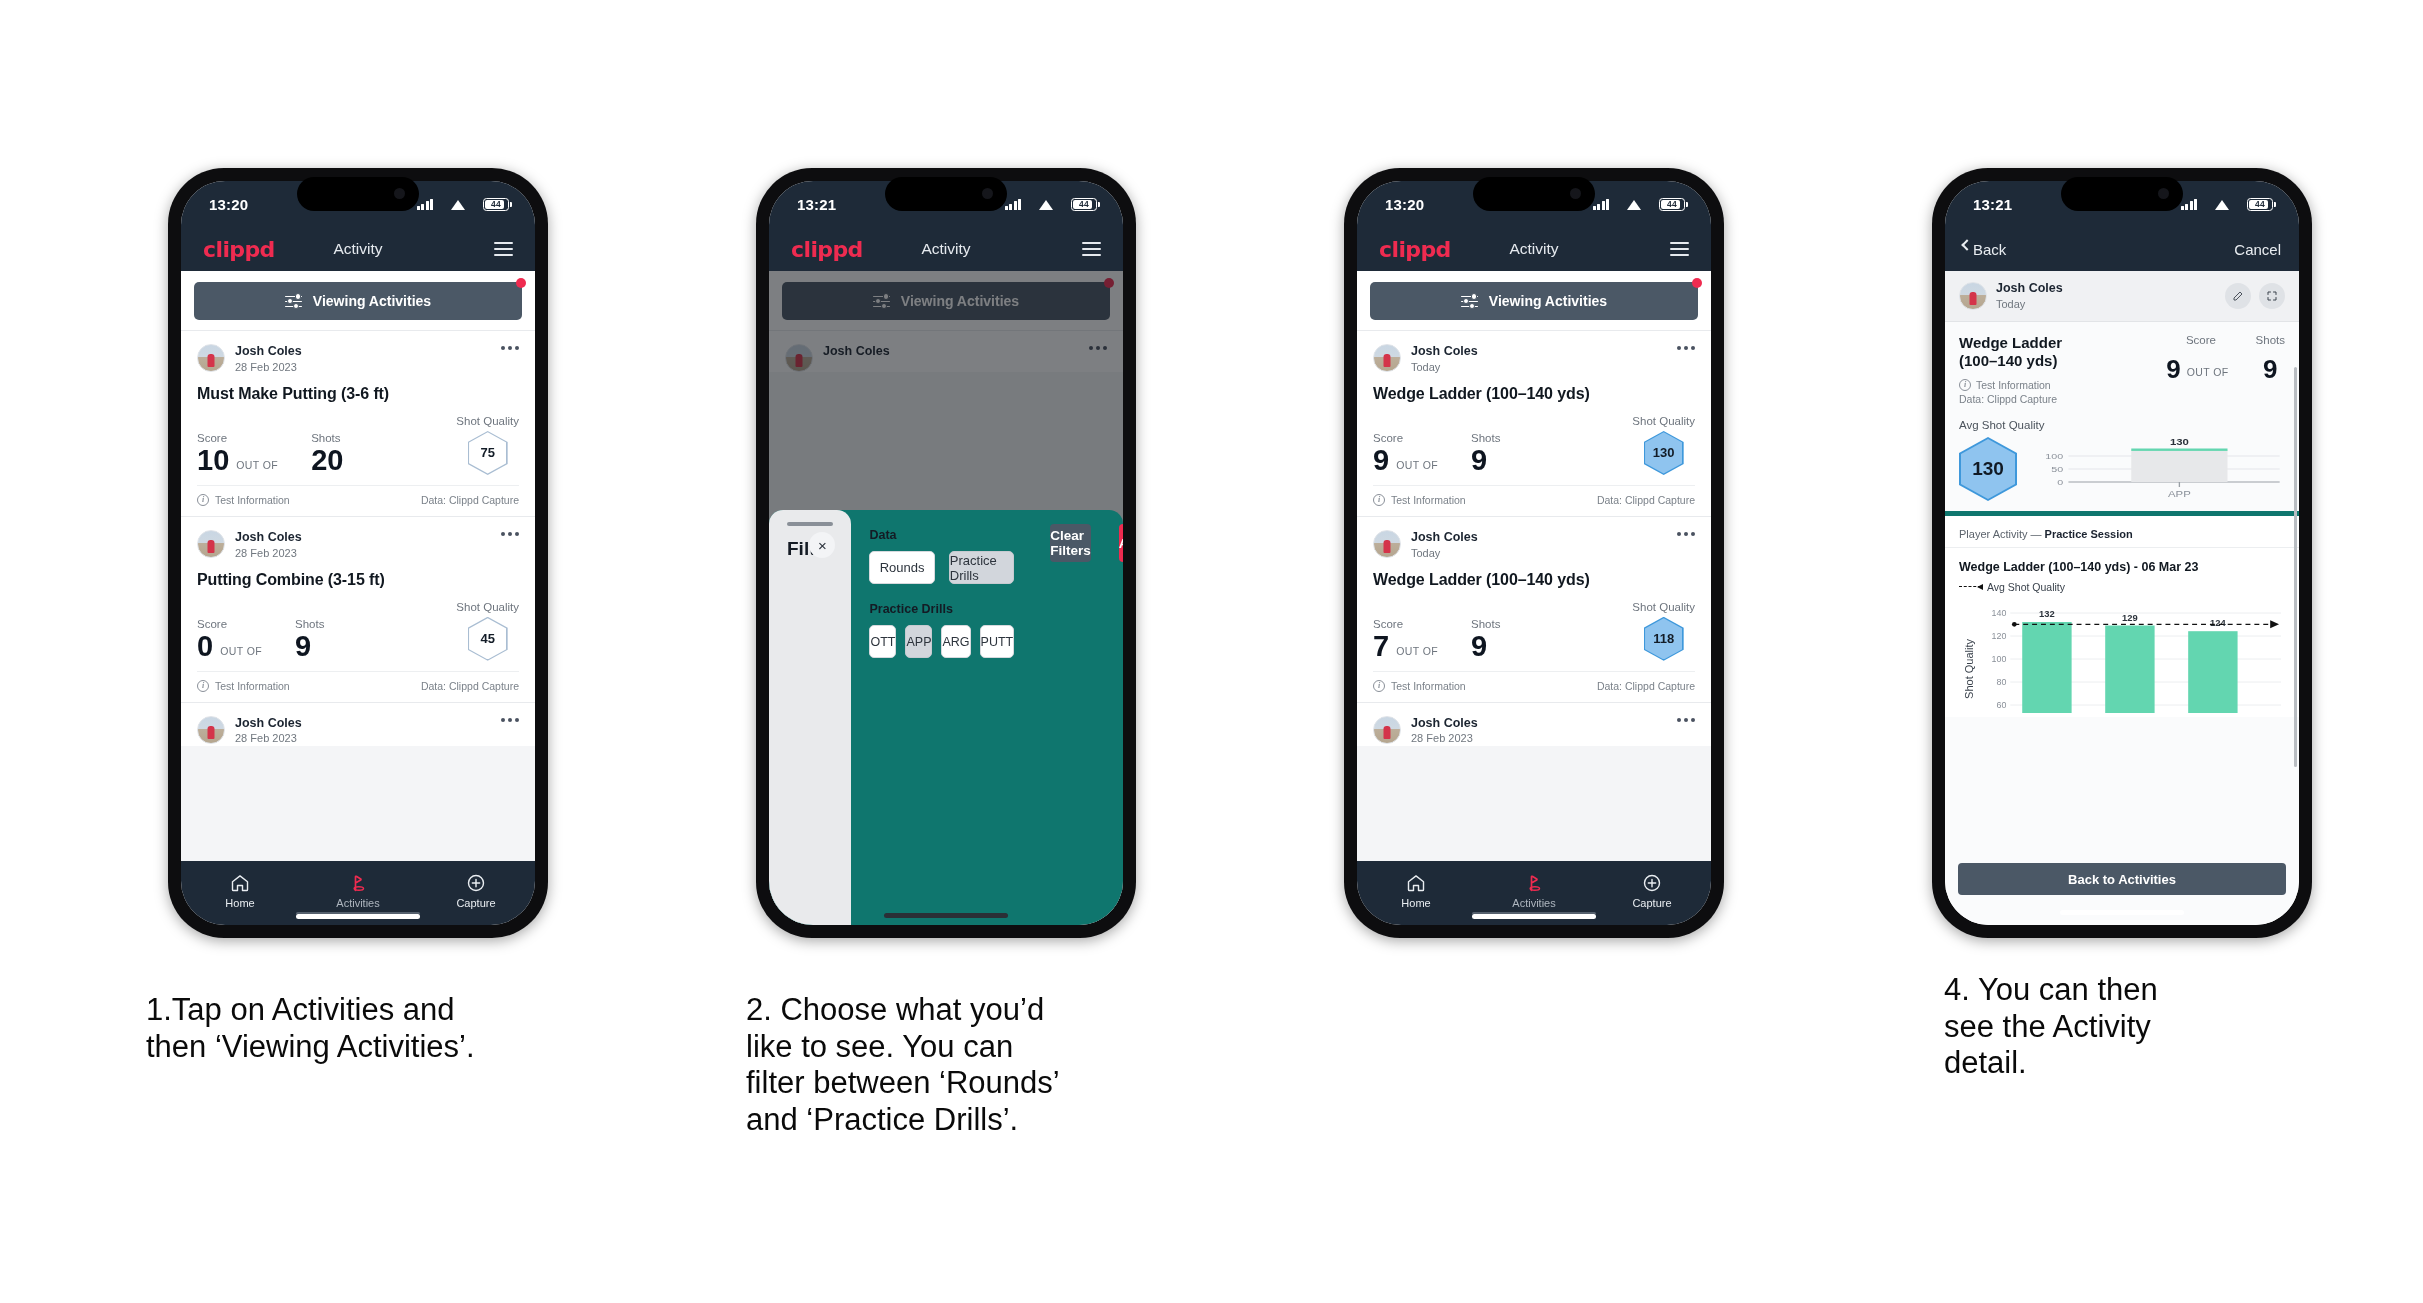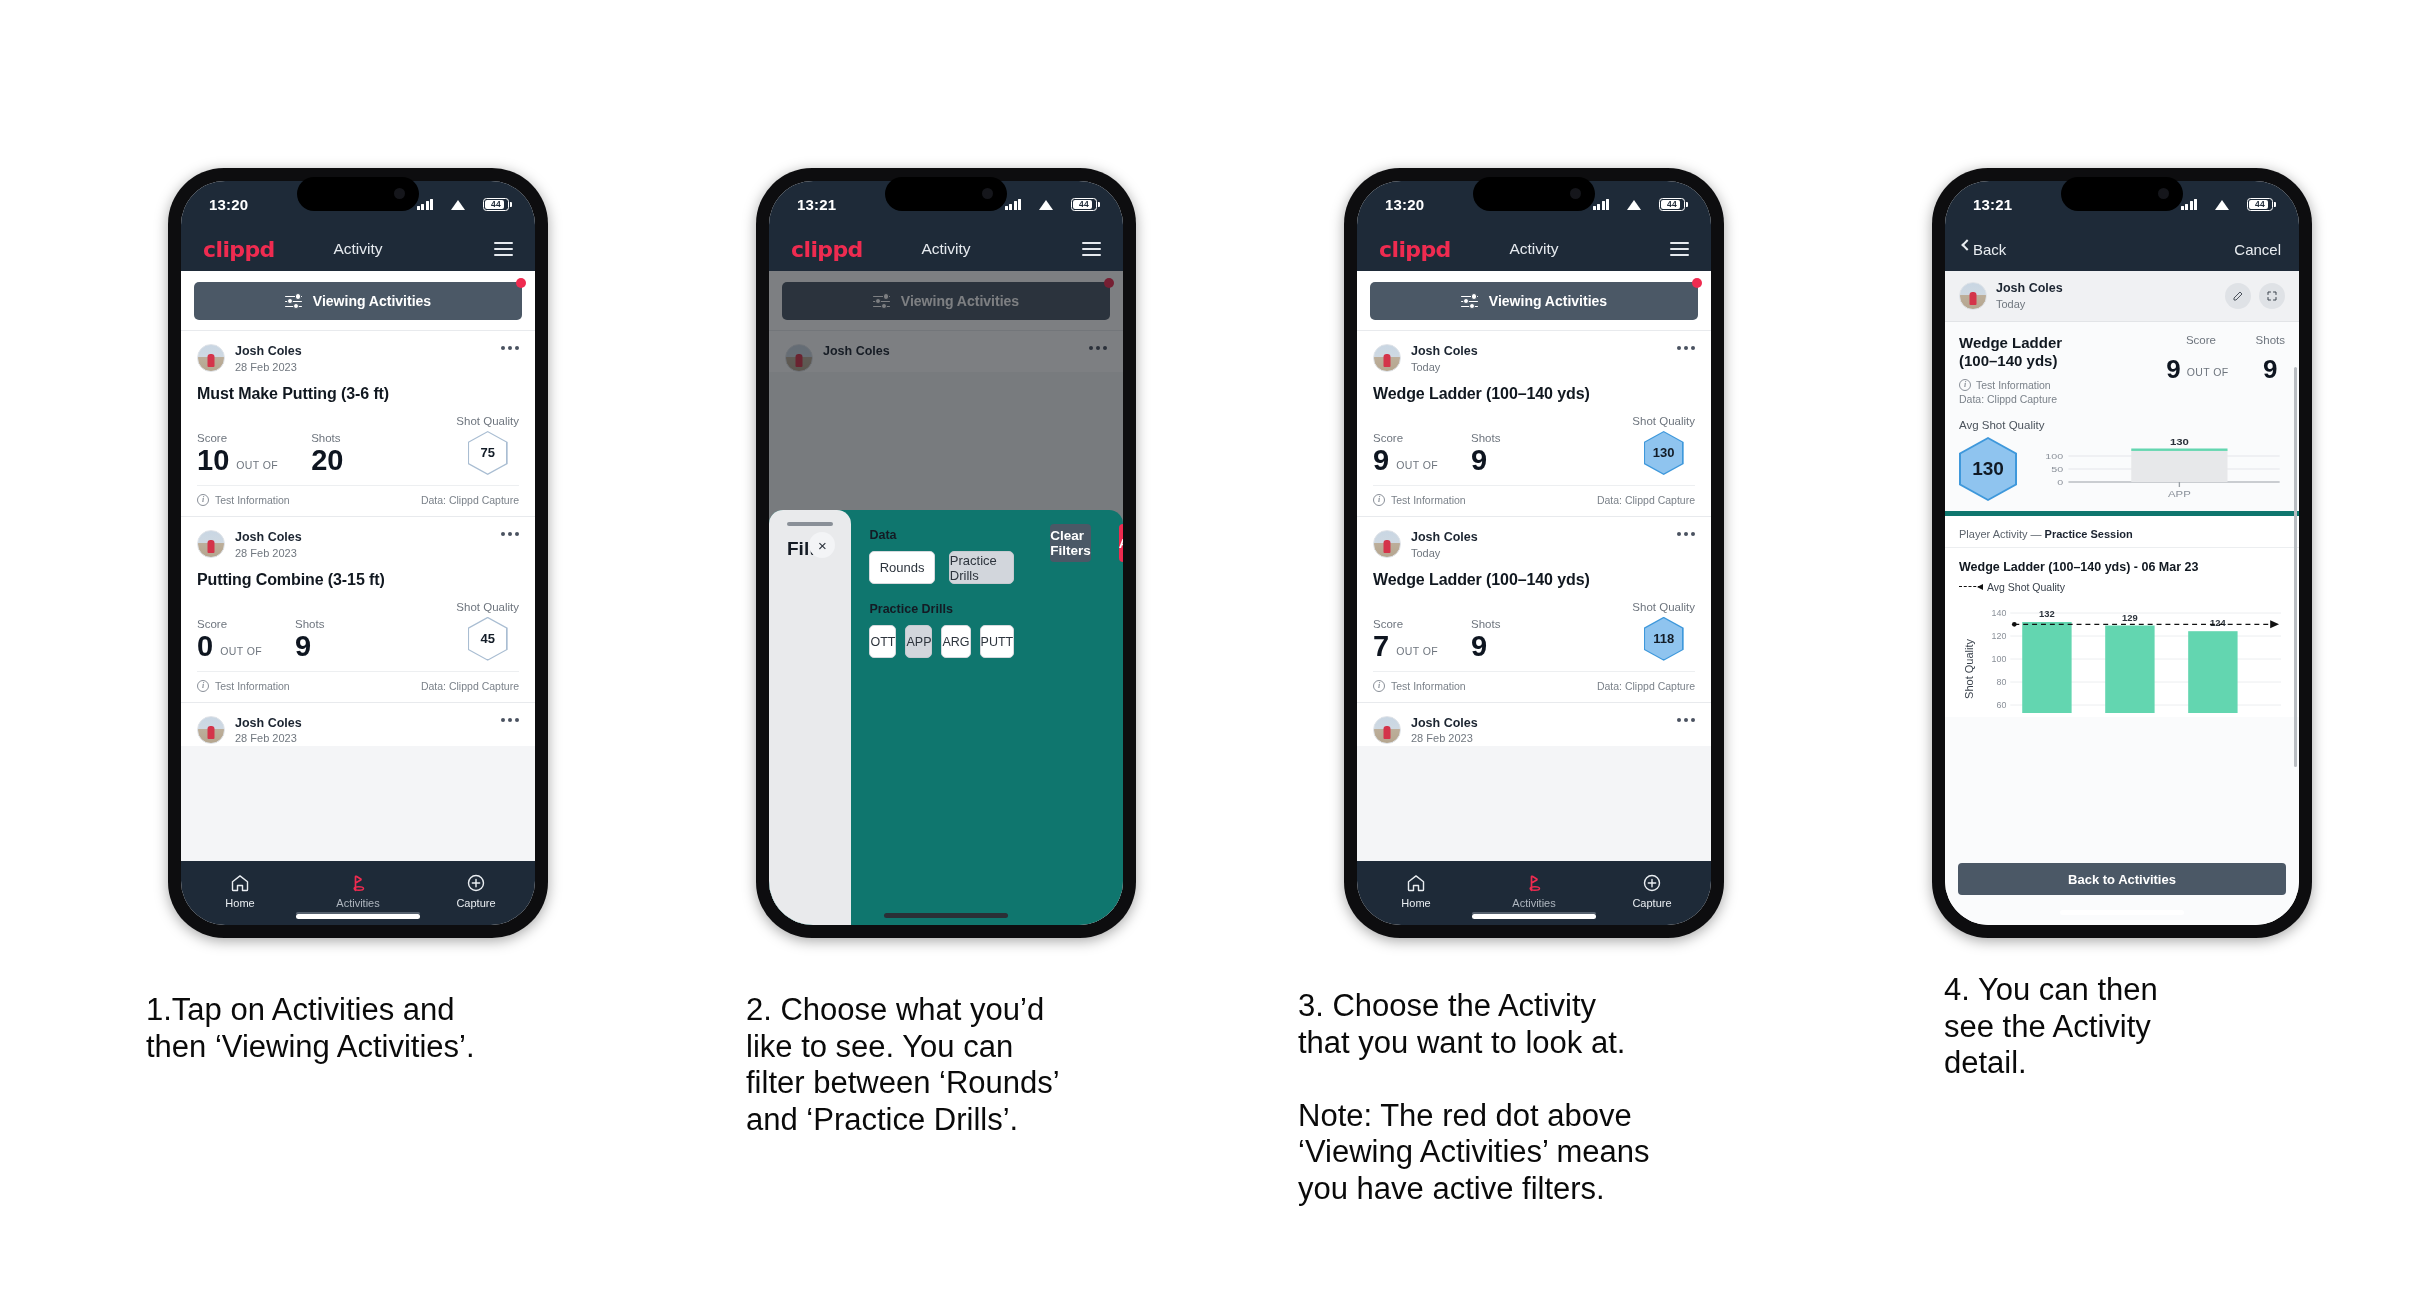--- a/index.html
+++ b/index.html
@@ -842,23 +842,17 @@
 
     </div>
   </div>
 
   <div class="caption" style="left:146px; top:992px; width:520px;">1.Tap on Activities and
 then ‘Viewing Activities’.</div>
   <div class="caption" style="left:746px; top:992px; width:500px;">2. Choose what you’d
 like to see. You can
 filter between ‘Rounds’
 and ‘Practice Drills’.</div>
-  <div class="caption" style="left:1298px; top:988px; width:560px;">3. Choose the Activity
-that you want to look at.
-
-Note: The red dot above
-‘Viewing Activities’ means
-you have active filters.</div>
   <div class="caption" style="left:1944px; top:972px; width:420px;">4. You can then
 see the Activity
 detail.</div>
 
 </div>
 
 </body></html>

